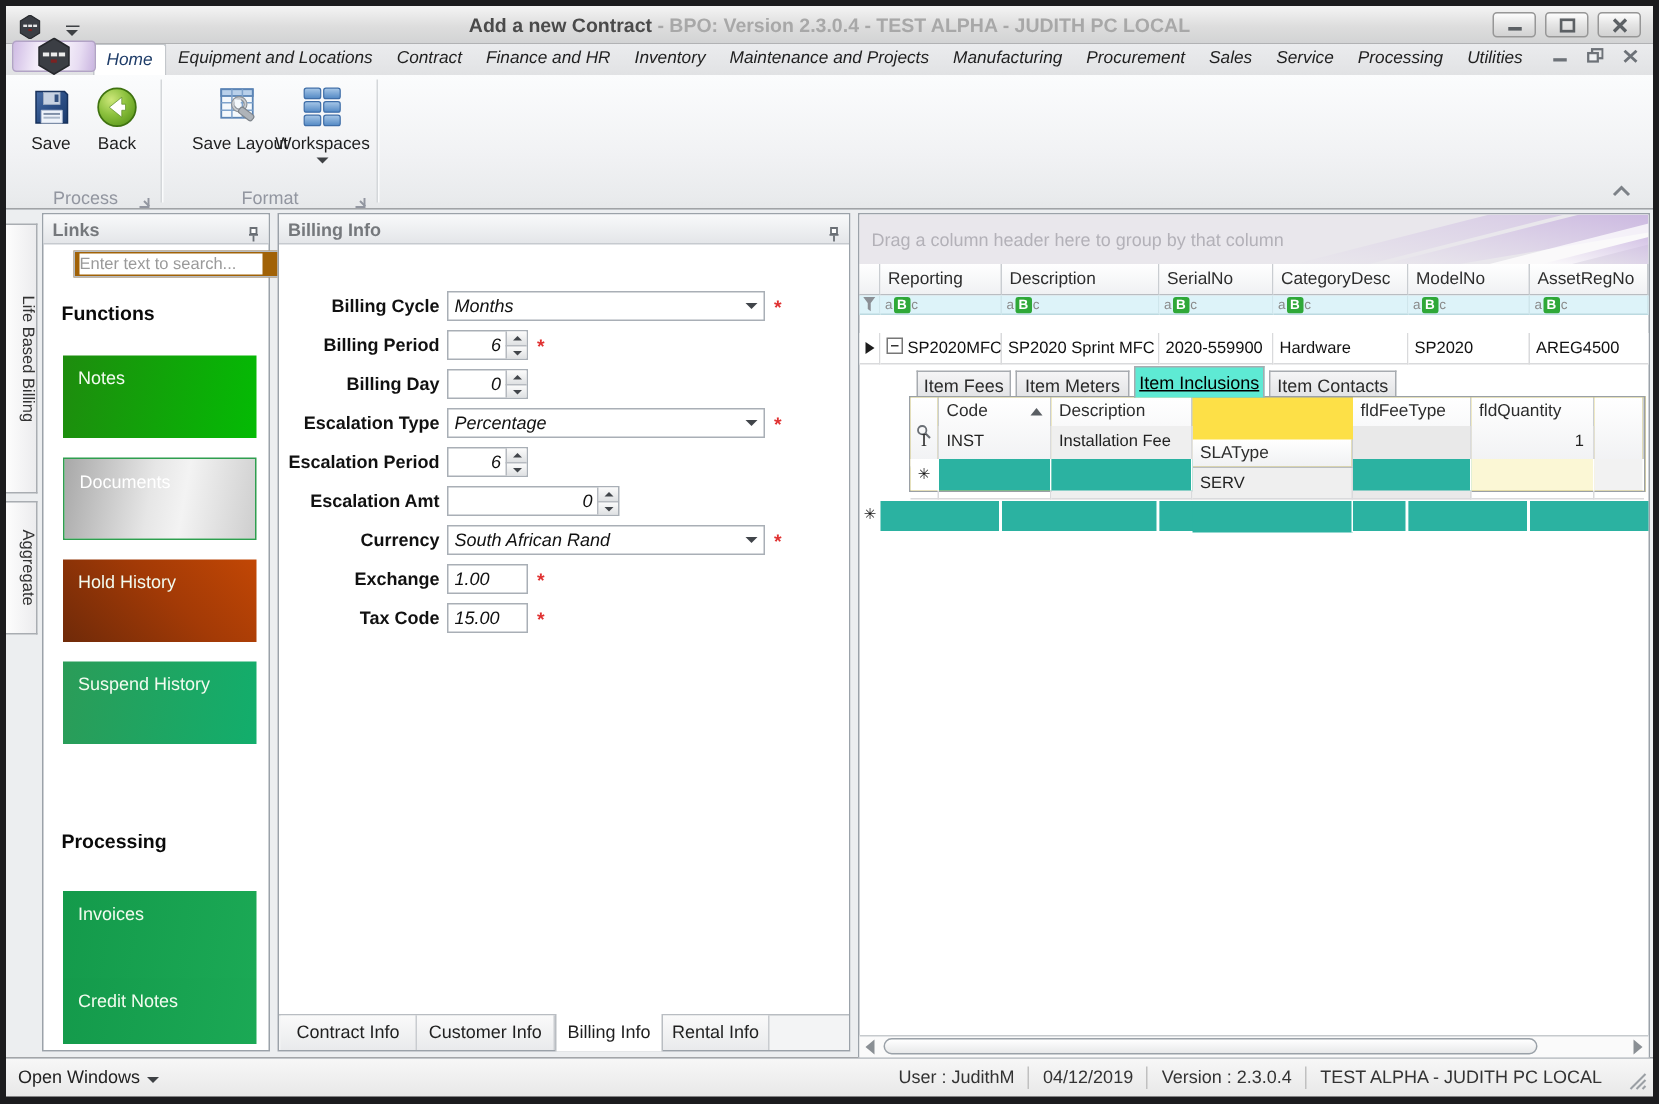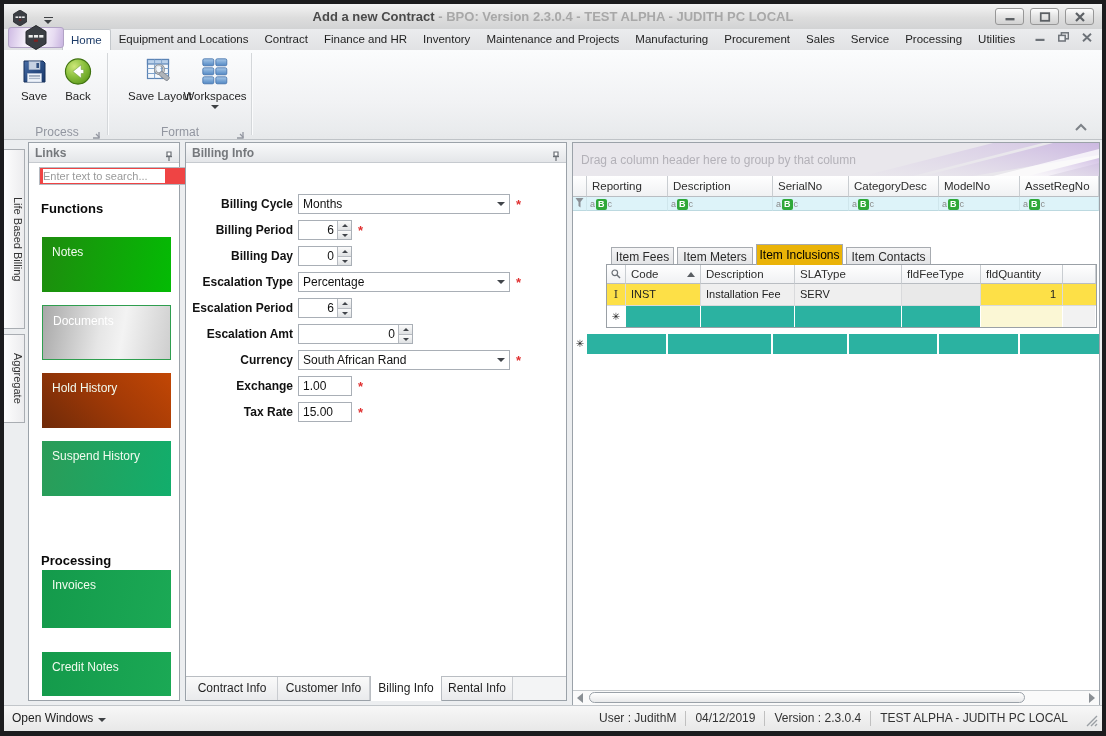--- a/index.html
+++ b/index.html
@@ -22,21 +22,21 @@
   .qat-arrow { left:40px; top:13px; width:9px; }
   .qat-arrow .bar { width:9px; height:1px; background:#3e4144; margin-bottom:2px; }
   .qat-arrow .tri { width:0; height:0; border-left:4.5px solid transparent; border-right:4.5px solid transparent; border-top:4px solid #3e4144; }
 
   
   .tabrow { left:4px; top:29px; width:1098px; height:21px;
     background:linear-gradient(#ebecee,#e1e2e4); }
   .appbtn { left:8px; top:27px; width:56px; height:21px; border:1px solid #b2a3c6; border-radius:3px;
     background:linear-gradient(100deg,#cfbbe4,#f3ecf9 30%,#faf7fd 55%,#e7dcf2 80%,#c9b4e0); }
   .appbtn svg { position:absolute; left:50%; top:-3px; transform:translateX(-50%); }
-  .rtabs { left:62px; top:29px; height:21px; display:flex; }
+  .rtabs { left:62px; top:29px; height:21px; display:flex;font-style:italic; }
   .rtab { padding:0 8px; line-height:21px; font-size:11.5px; color:#1f1f1f; white-space:nowrap; }
   .rtab.active { background:#fff; border:1px solid #c3c7cb; border-bottom:none; border-radius:2px 2px 0 0; color:#1e3c68; }
   .ribbon-winicons { right:14px; top:32px; display:flex; gap:13px; align-items:center; }
   .ribbon-winicons svg { display:block; }
   .ribbon-body { left:4px; top:50px; width:1098px; height:90px;
     background:linear-gradient(#fbfcfd,#f1f2f4 60%,#e9ebed 92%,#e6e8ea);
     border-bottom:1px solid #bfc3c7; }
   .rgroup-sep { top:3px; width:1px; height:82px; background:#d4d7da; box-shadow:1px 0 0 #fafbfc; }
   .rbtn { top:3px; height:72px; text-align:center; cursor:default; }
   .rbtn .icon { margin:3px auto 4px auto; width:28px; height:30px; display:flex; align-items:center; justify-content:center; }
@@ -56,39 +56,39 @@
 
   
   .panel { background:#fff; border:1px solid #9ba2a9; }
   .panel-header { position:absolute; left:0; top:0; right:0; height:20px;
     background:linear-gradient(#f8f9fa,#e4e6e9); border-bottom:1px solid #c6cacf;
     font-weight:bold; color:#75787c; line-height:20px; padding-left:6px; font-size:12px; }
   .pin { position:absolute; right:5px; top:5px; }
 
   
   .links-panel { left:24px; top:2px; width:152px; height:559px; }
-  .search-box { position:absolute; left:10px; top:24px; width:165px; height:18px; border:1px solid #b4bac1; background:#ef4444; }
+  .search-box { position:absolute; left:20px; top:24px; width:165px; height:18px; border:1px solid #b4bac1; background:#a16207; }
   .search-box input { position:absolute; left:3px; top:1px; width:122px; height:14px; border:none; outline:none;
     font-family:"Liberation Sans",sans-serif; font-size:11px; color:#444; }
   .search-box input::placeholder { color:#9a9a9a; }
   .search-box svg { position:absolute; right:3px; top:3px; }
   .side-title { position:absolute; left:12px; font-size:13px; font-weight:bold; color:#0a0a0a; }
   .fbtn { position:absolute; left:13px; width:129px; color:#f2fbef; font-size:12px; padding:8px 0 0 10px; }
   .fbtn.notes    { background:linear-gradient(100deg,#1e8c0e,#04bb04); }
   .fbtn.documents{ background:linear-gradient(100deg,#a8a8a8,#e6e6e6 45%,#f3f3f3 62%,#cecece); border:1px solid #2f9e4f; color:#fff; }
   .fbtn.hold     { background:linear-gradient(45deg,#6f2a09,#a33a06 55%,#c24705); }
   .fbtn.suspend  { background:linear-gradient(100deg,#2b9c58,#12ae6c); }
   .fbtn.invoices { background:linear-gradient(100deg,#149a4b,#1ba955); }
   .fbtn.credit   { background:linear-gradient(100deg,#149a4b,#1ba955); }
 
   
   .billing-panel { left:181px; top:2px; width:382px; height:559px; }
   .frow { position:absolute; left:0; height:20px; }
   .flabel { position:absolute; left:0; top:0; width:107px; text-align:right; font-weight:bold; color:#111; line-height:20px; font-size:12px; }
-  .fctl { position:absolute; left:112px; top:0; height:20px; border:1px solid #a9afb6; background:#fff; }
+  .fctl { position:absolute; left:112px; top:0; height:20px; border:1px solid #a9afb6; background:#fff;font-style:italic; }
   .combo { width:212px; }
   .combo .val { position:absolute; left:4px; top:0; line-height:18px; color:#111; }
   .combo-arrow { position:absolute; right:1px; top:1px; width:15px; height:16px; display:flex; align-items:center; justify-content:center; }
   .combo-arrow i { width:0; height:0; border-left:4px solid transparent; border-right:4px solid transparent; border-top:4px solid #41454a; }
   .spin { width:54px; }
   .spin .val { position:absolute; right:17px; top:0; line-height:18px; color:#111; }
   .spin.wide { width:115px; }
   .edit { width:54px; }
   .edit .val { position:absolute; left:4px; top:0; line-height:18px; color:#111; }
   .spin-btns { position:absolute; right:0px; top:0px; width:14px; height:18px; }
@@ -123,23 +123,23 @@
   .abc { display:inline-flex; align-items:center; height:100%; padding-left:3px; }
   .abc .sa { color:#8a8a8a; font-size:9px; }
   .abc .sb { background:#2fa838; color:#fff; font-size:9px; font-weight:bold; border-radius:2px; padding:0px 2px; margin:0 1px; line-height:11px; }
   .expand-box { display:inline-block; width:11px; height:11px; border:1px solid #777; background:#fff; position:relative; vertical-align:-1px; margin-right:3px; }
   .expand-box i { position:absolute; left:2px; top:4px; width:5px; height:1px; background:#333; }
   .tri-right { width:0; height:0; border-top:4px solid transparent; border-bottom:4px solid transparent; border-left:6px solid #1c1c1c; }
 
   
   .dtab { position:absolute; height:18px; line-height:18px; text-align:center; font-size:12px; color:#2b2b2b;
     background:linear-gradient(#f5f5f6,#e2e3e5); border:1px solid #a7abb0; border-bottom:none; }
-  .dtab.active { background:#eab308; height:21px; line-height:20px; color:#000; z-index:3; }
+  .dtab.active { background:#5eead4; height:21px; line-height:20px; color:#000; z-index:3;text-decoration:underline; }
   .detail-grid { position:absolute; background:#fde047; border:1px solid #9aa0a6; z-index:2; }
-  .d0 { width:19px; } .d1 { width:75px; } .d2 { width:94px; } .d3 { width:107px; }
+  .d0 { width:19px; } .d1 { width:75px; } .d2 { width:94px; } .d3 { width:107px;margin-top:28px; }
   .d4 { width:79px; } .d5 { width:82px; } .d6 { width:33px; border-right:none; }
   .drow { position:absolute; left:0; display:flex; }
   .drow .gcell { line-height:20px; padding-left:5px; }
   .drow.hdr .gcell { line-height:18px; }
   .sort-asc { position:absolute; right:5px; top:7px; width:0; height:0; border-left:4px solid transparent; border-right:4px solid transparent; border-bottom:5px solid #5a5e63; }
   .newrow .gcell { background:#2bb2a1; border-right:1px solid #fff; border-bottom:none; }
   .newrow .gcell.cream { background:#fbf7d5; }
   .newrow .gcell.plain { background:#f2f2f2; }
   .star { font-size:10px; color:#1b1b1b; line-height:20px; text-align:center; width:100%; display:inline-block; }
   .ibeam { font-family:"DejaVu Serif", serif; font-size:11px; color:#2f2f2f; line-height:20px; width:100%; text-align:center; display:inline-block; }
@@ -364,21 +364,21 @@
             <circle cx="4.2" cy="4.2" r="3.1" fill="none" stroke="#5b5f64" stroke-width="1.3"></circle>
             <path d="M6.6 6.6 L9.6 9.6" stroke="#5b5f64" stroke-width="1.5"></path>
           </svg>
       </div>
       <div class="side-title" style="top:58px;">Functions</div>
       <div class="fbtn notes" style="top:94px;  height:55px;">Notes</div>
       <div class="fbtn documents" style="top:162px; height:55px;">Documents</div>
       <div class="fbtn hold" style="top:230px; height:55px;">Hold History</div>
       <div class="fbtn suspend" style="top:298px; height:55px;">Suspend History</div>
       <div class="side-title" style="top:410px;">Processing</div>
-      <div class="fbtn invoices" style="top:427px; height:58px;">Invoices</div>
+      <div class="fbtn invoices" style="top:451px; height:58px;">Invoices</div>
       <div class="fbtn credit" style="top:509px; height:44px;">Credit Notes</div>
     </div>
 
     <div class="abs panel billing-panel">
       <div class="panel-header"><span>Billing Info</span>
         <span class="pin">
           <svg width="10" height="11" viewBox="0 0 10 11">
               <path d="M3 1 h4 v4 h-4 z" fill="#fff" stroke="#6a6f75" stroke-width="1.2"></path>
               <path d="M2 5.6 h6" stroke="#6a6f75" stroke-width="1.2"></path>
               <path d="M5 6 v4" stroke="#6a6f75" stroke-width="1.2"></path>
@@ -474,21 +474,21 @@
         <span class="req" style="left:330px;">*</span>
       </div>
       <div class="frow" style="top:233px;">
         <div class="flabel">Exchange</div>
         <div class="fctl edit">
           <span class="val">1.00</span>
         </div>
         <span class="req" style="left:172px;">*</span>
       </div>
       <div class="frow" style="top:259px;">
-        <div class="flabel">Tax Rate</div>
+        <div class="flabel">Tax Code</div>
         <div class="fctl edit">
           <span class="val">15.00</span>
         </div>
         <span class="req" style="left:172px;">*</span>
       </div>
 
       <div class="btabs">
         <div class="btab" style="left:1px; width:91px;">Contract Info</div>
         <div class="btab" style="left:92px; width:92px;">Customer Info</div>
         <div class="btab active" style="left:184px; width:72px;">Billing Info</div>
@@ -556,20 +556,31 @@
               <span class="sb">B</span>
               <span class="sa">c</span>
             </span></div>
         <div class="gcell c6"><span class="abc">
               <span class="sa">a</span>
               <span class="sb">B</span>
               <span class="sa">c</span>
             </span></div>
       </div>
 
+      <div class="grow datarow" style="top:79px;">
+        <div class="gcell c0" style="display:flex;align-items:center;justify-content:center;padding-left:0;">
+            <span class="tri-right"></span>
+          </div>
+        <div class="gcell c1"><span class="expand-box"><i></i></span><span>SP2020MFC</span></div>
+        <div class="gcell c2">SP2020 Sprint MFC</div>
+        <div class="gcell c3">2020-559900</div>
+        <div class="gcell c4">Hardware</div>
+        <div class="gcell c5">SP2020</div>
+        <div class="gcell c6">AREG4500</div>
+      </div>
 
       <div class="dtab" style="left:38px; top:104px; width:63px;">Item Fees</div>
       <div class="dtab" style="left:104px; top:104px; width:76px;">Item Meters</div>
       <div class="dtab active" style="left:183px; top:101px; width:87px;">Item Inclusions</div>
       <div class="dtab" style="left:273px; top:104px; width:85px;">Item Contacts</div>
 
       <div class="detail-grid" style="left:33px; top:121px; width:491px; height:64px;">
         <div class="drow hdr" style="top:0;">
           <div class="gcell d0" style="display:flex;align-items:center;justify-content:center;padding-left:0;">
             <svg width="10" height="10" viewBox="0 0 10 10">

